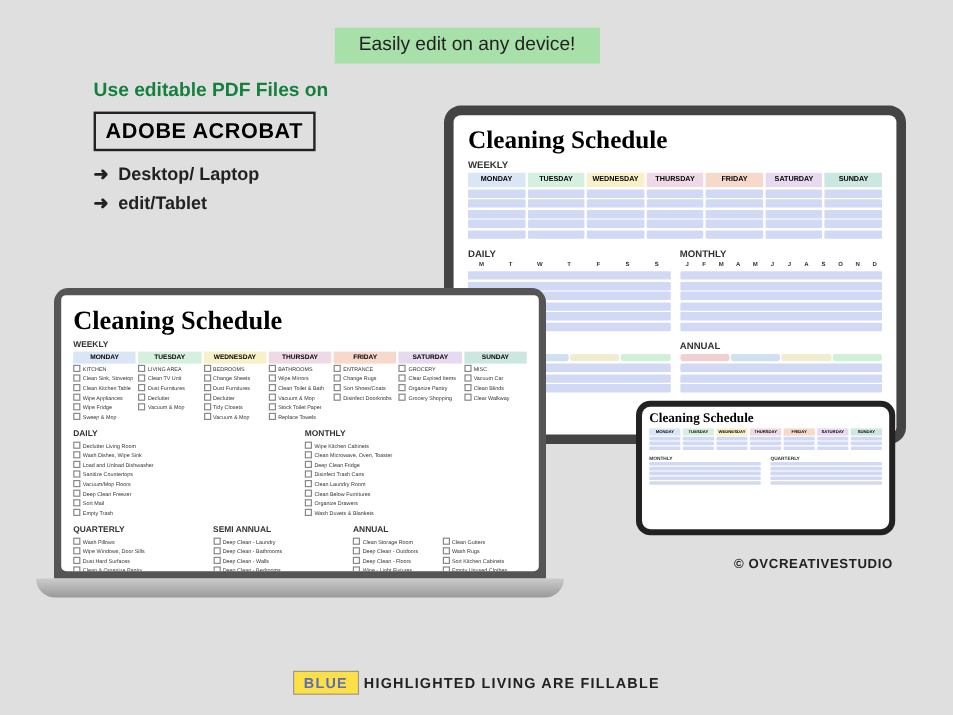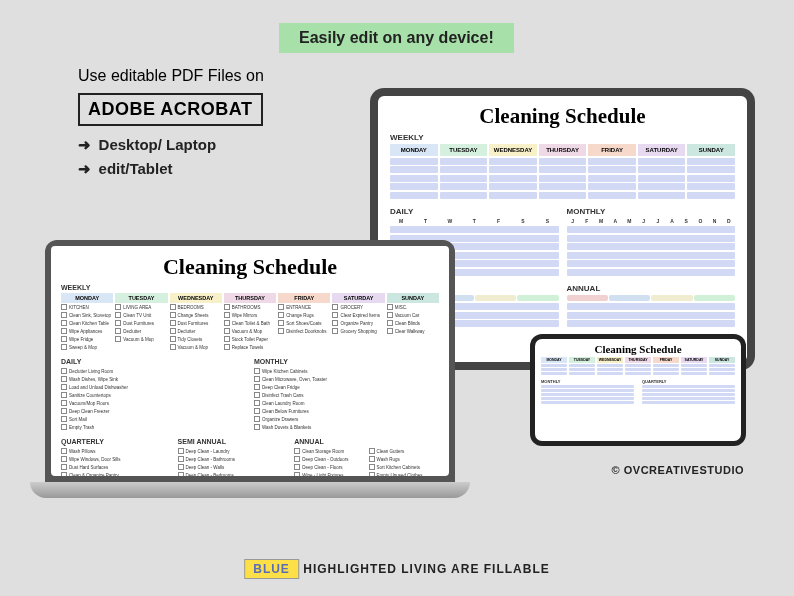--- a/index.html
+++ b/index.html
@@ -1,32 +1,32 @@
 <!DOCTYPE html>
 <html><head>
 <meta charset="utf-8">
 <style>
 *{margin:0;padding:0;box-sizing:border-box}
 body{width:794px;height:596px;background:#dfdfdf;font-family:Arial,Helvetica,sans-serif;position:relative;overflow:hidden}
-.banner{position:absolute;top:23px;left:279px;background:#a7e0a9;padding:6px 20px;font-size:16px;font-weight:700;color:#222}
+.banner{position:absolute;top:23px;left:279px;background:#a7e0a9;padding:6px 20px;font-size:16px;font-weight:400;color:#222}
 .marketing{position:absolute;top:67px;left:78px;width:270px}
-.marketing h2{font-size:16px;font-weight:400;color:#000000;margin-bottom:8px}
+.marketing h2{font-size:16px;font-weight:700;color:#15803d;margin-bottom:8px}
 .adobe-box{border:2px solid #222;display:inline-block;padding:4px 8px;font-weight:700;font-size:18px;letter-spacing:.5px;margin-bottom:10px}
 .device-list{list-style:none}
 .device-list li{font-size:15px;font-weight:700;color:#222;margin-bottom:6px}
 .device-list li::before{content:"➜";margin-right:8px;font-size:15px}
 .laptop{position:absolute;top:240px;left:45px;width:410px;height:280px}
 .laptop .screen{background:#555;border-radius:12px 12px 0 0;padding:6px;height:242px}
 .laptop .display{background:#fff;height:100%;border-radius:4px;padding:8px 10px;overflow:hidden}
 .laptop .base{background:linear-gradient(#ccc,#999);height:16px;border-radius:0 0 16px 16px;margin:0 -15px}
 .tablet{position:absolute;top:88px;left:370px;width:385px;height:282px;background:#444;border-radius:14px;padding:8px}
 .tablet .display{background:#fff;height:100%;border-radius:6px;padding:8px 12px;overflow:hidden}
 .phone{position:absolute;top:334px;left:530px;width:216px;height:112px;background:#222;border-radius:12px;padding:5px}
 .phone .display{background:#fff;height:100%;border-radius:7px;padding:4px 6px;overflow:hidden}
-.title{font-family:'Brush Script MT',cursive;font-size:22px;text-align:center;margin-bottom:4px;font-weight:700}
+.title{font-family:'Brush Script MT',cursive;font-size:22px;margin-bottom:4px;font-weight:700}
 .tablet .title{font-size:21px}
 .phone .title{font-size:11px;margin-bottom:2px}
 .section-label{font-size:7px;font-weight:700;color:#333;margin:3px 0 2px}
 .phone .section-label{font-size:4px;margin:1px 0}
 .week-grid{display:flex;gap:2px}
 .day-col{flex:1;font-size:5px}
 .day-head{padding:2px 1px;font-weight:700;text-align:center;font-size:5.5px}
 .day-head.mon{background:#d9e6f5}
 .day-head.tue{background:#d6f0e0}
 .day-head.wed{background:#f7f0c8}

